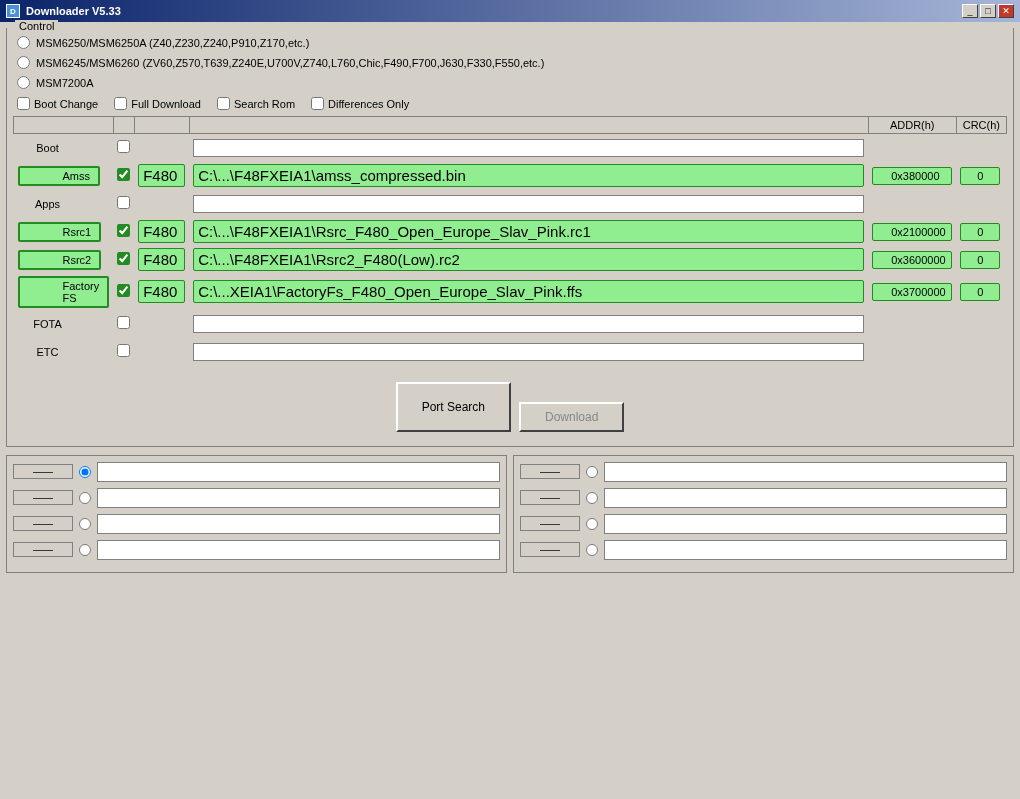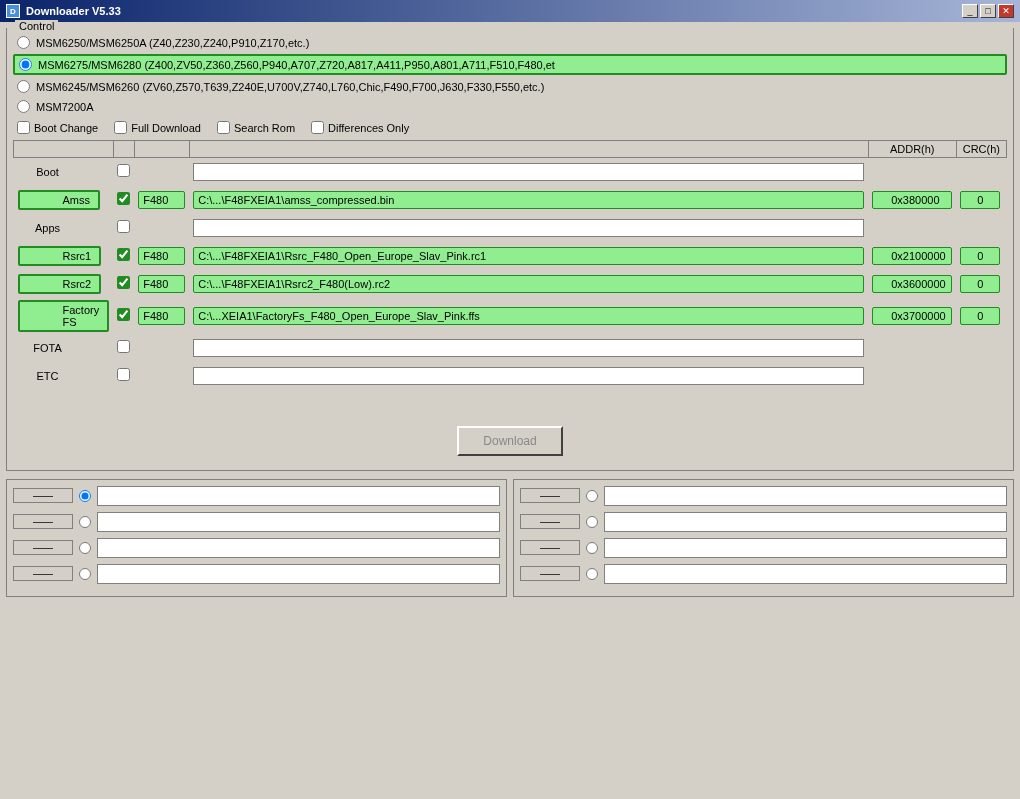--- a/index.html
+++ b/index.html
@@ -152,21 +152,21 @@
     }
     .row-label.inactive {
       background: #d4d0c8;
     }
 
     .file-input-green {
       background: #90ee90;
       border: 1px solid #228b22;
       border-radius: 2px;
       padding: 2px 4px;
-      font-size: 11px;
+      font-size: 15px;
       width: 100%;
     }
     .file-input-empty {
       background: #fff;
       border: 1px solid #808080;
       padding: 2px 4px;
       font-size: 11px;
       width: 100%;
     }
 
@@ -283,24 +283,20 @@
 
 <div class="main-window">
 
   <div class="control-group">
     <span class="group-label">Control</span>
 
     <div id="radio-container">
         <div class="radio-row">
           <input type="radio" name="chipset" style="">
           <label>MSM6250/MSM6250A (Z40,Z230,Z240,P910,Z170,etc.)</label>
-        </div>
-        <div class="radio-row selected">
-          <input type="radio" name="chipset" checked="" style="">
-          <label>MSM6275/MSM6280 (Z400,ZV50,Z360,Z560,P940,A707,Z720,A817,A411,P950,A801,A711,F510,F480,et</label>
         </div>
         <div class="radio-row">
           <input type="radio" name="chipset" style="">
           <label>MSM6245/MSM6260 (ZV60,Z570,T639,Z240E,U700V,Z740,L760,Chic,F490,F700,J630,F330,F550,etc.)</label>
         </div>
         <div class="radio-row">
           <input type="radio" name="chipset" style="">
           <label>MSM7200A</label>
         </div>
       </div>
@@ -437,20 +433,21 @@
             <td class="col-file">
               <div class="file-input-empty" style="height: 18px;"></div>
             </td>
             <td class="col-addr"></td>
             <td class="col-crc"></td>
           </tr>
         </tbody>
     </table>
 
     <div class="button-row">
+      <button class="btn">Port Search</button>
       <button class="btn" style="color:#888;margin-top:20px;">Download</button>
     </div>
   </div>
 
   <div class="bottom-section">
     <div class="bottom-left" id="bottom-left-panel">
         <div class="bottom-row">
           <div class="bottom-label">——</div>
           <input type="radio" class="radio-small" checked="" style="">
           <input type="text" class="bottom-input" style="">

